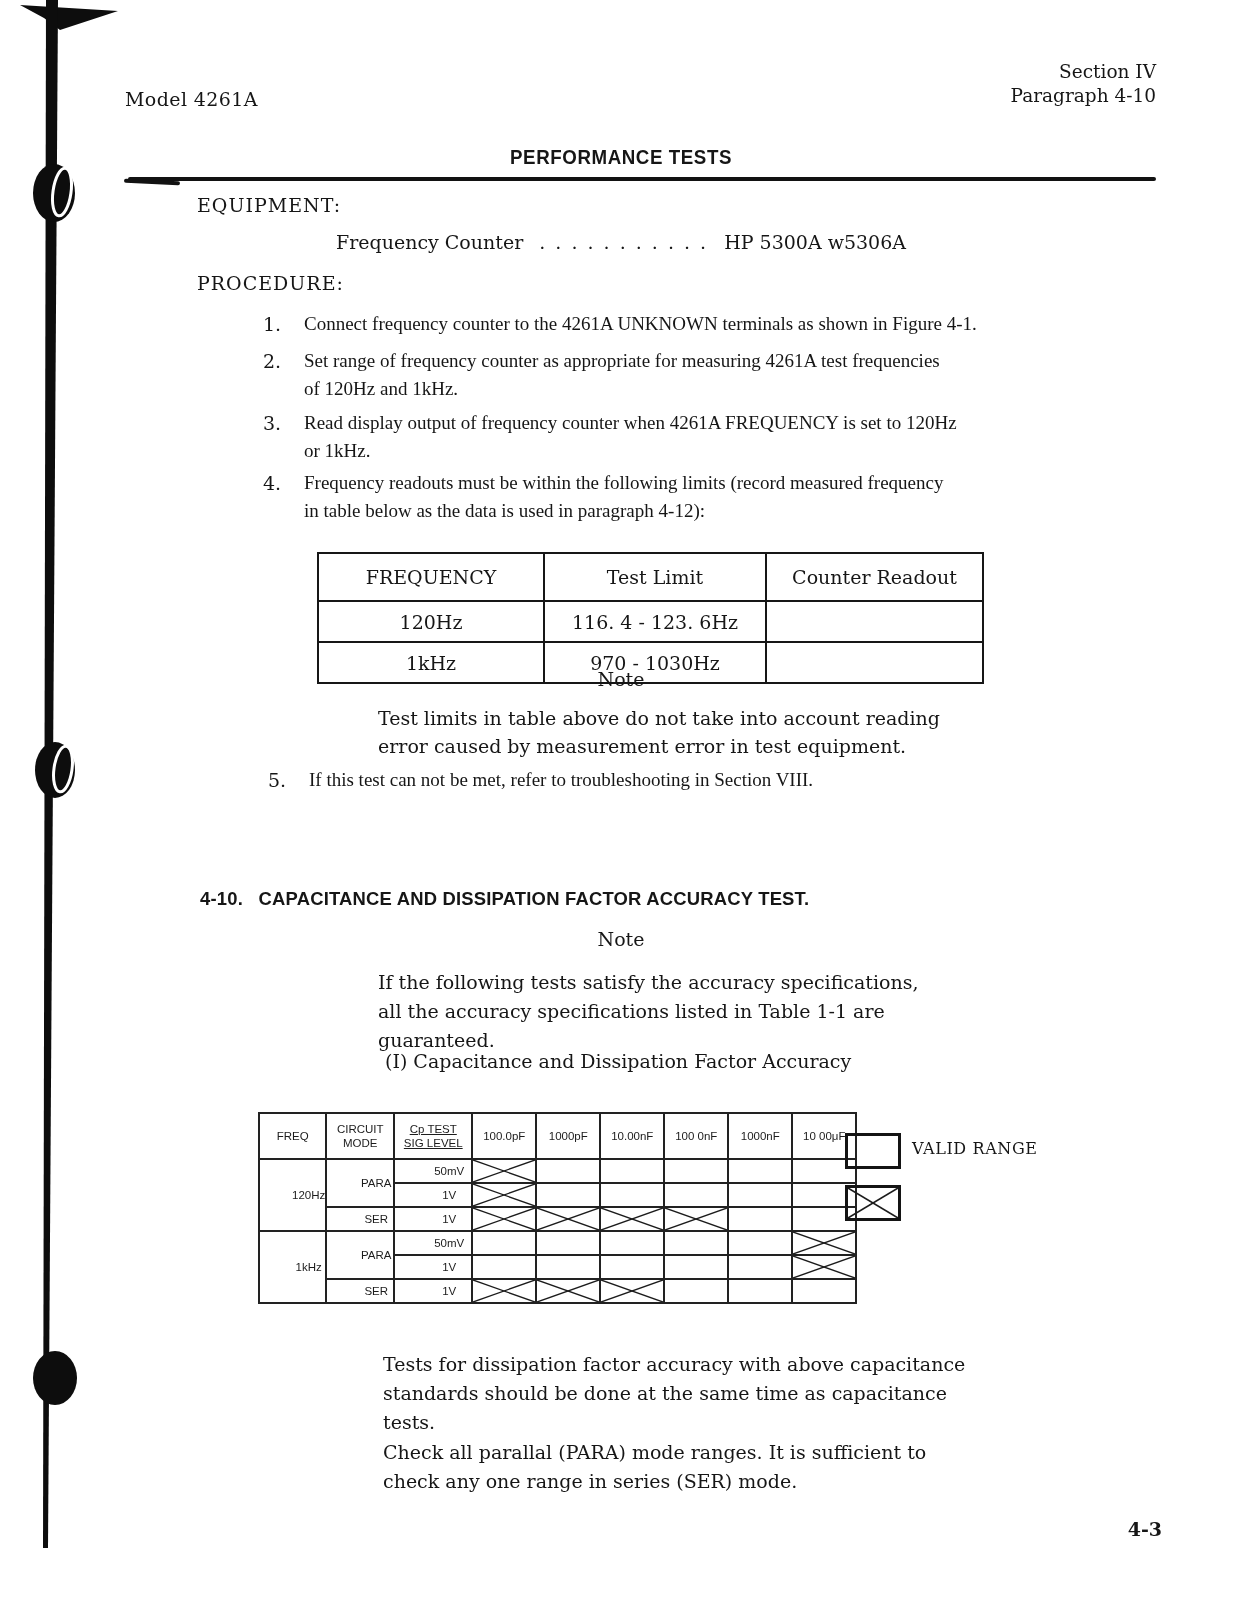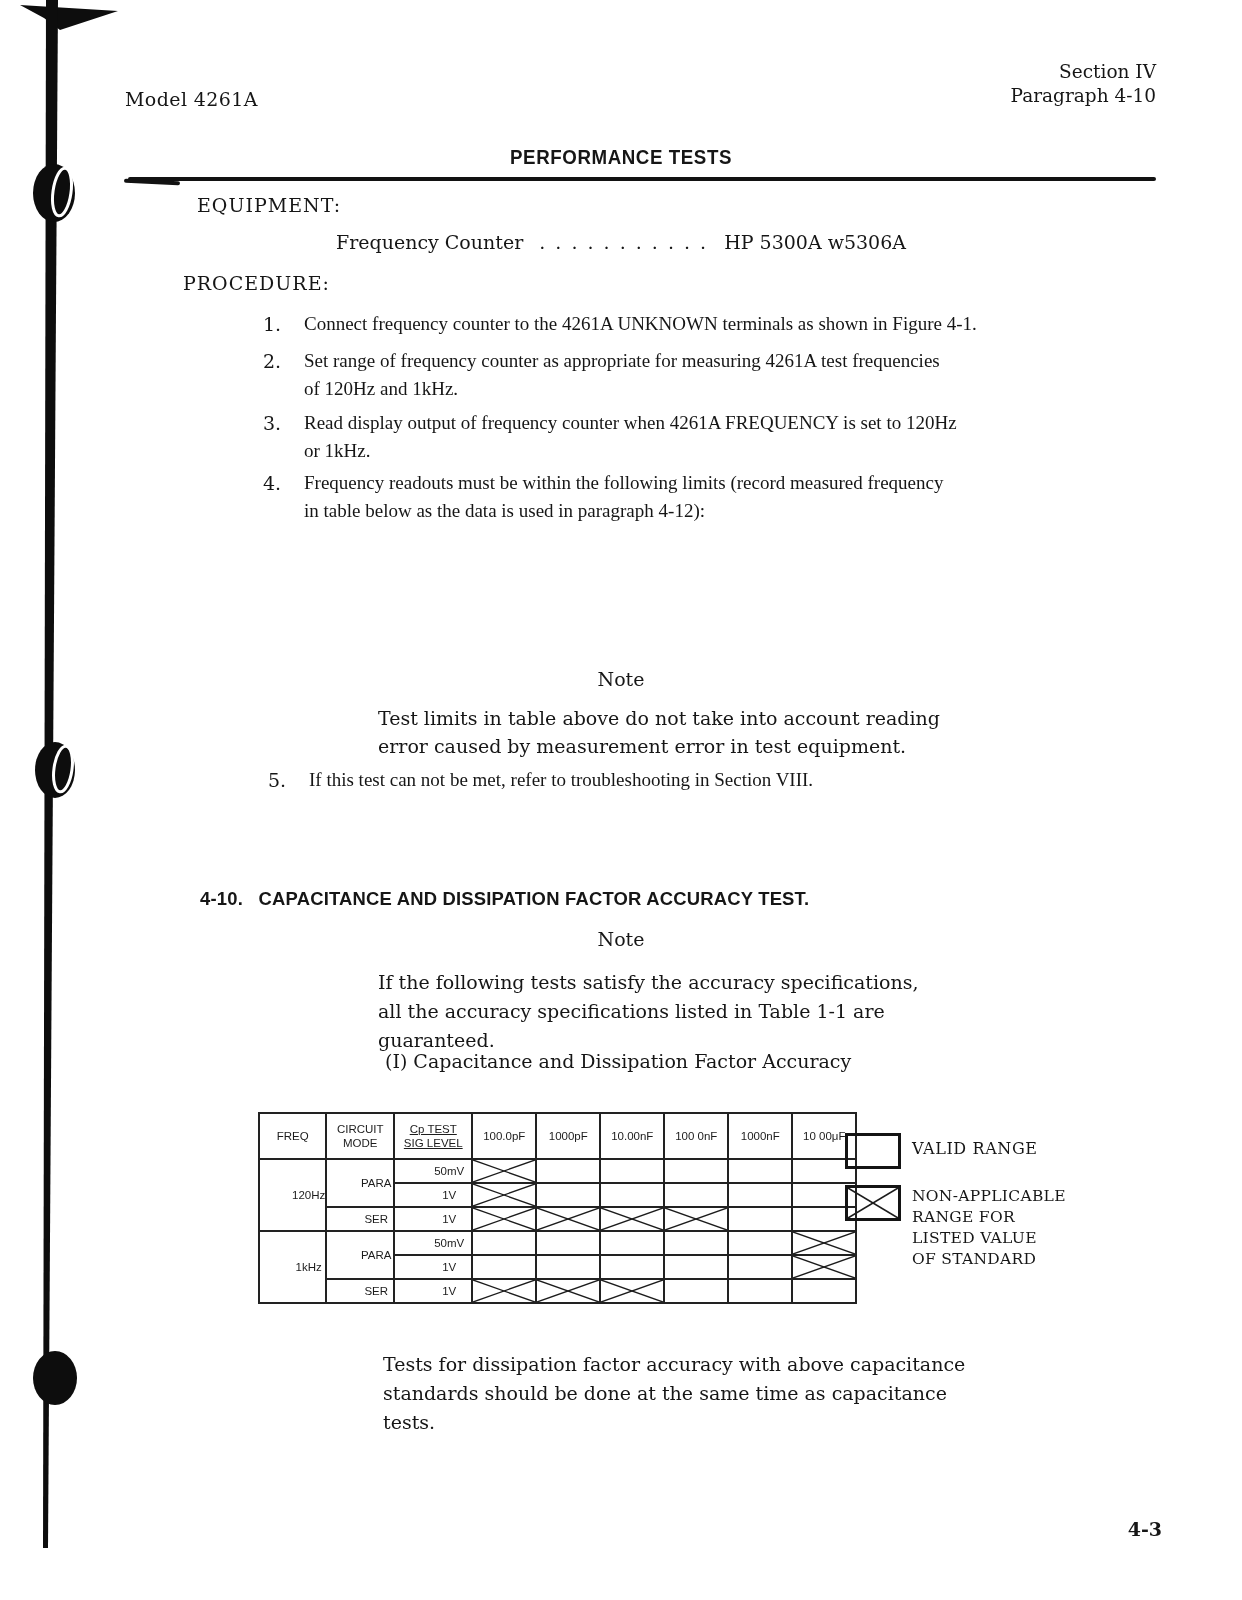--- a/index.html
+++ b/index.html
@@ -17,21 +17,21 @@
     font-family:"Liberation Sans",sans-serif;font-weight:bold;font-size:19.5px;letter-spacing:.6px;
     transform:scaleX(.96);}
   #title-rule{left:128px;top:177px;width:1028px;height:4px;background:#121212;border-radius:2px;}
   #title-rule::before{content:'';position:absolute;left:-4px;top:3px;width:56px;height:4px;background:#121212;
     transform:rotate(2.5deg);border-radius:2px;}
   
   .caps-heading{font-size:19px;letter-spacing:1px;text-align:right;}
   #equipment-heading{left:197px;top:194px;}
   #equipment-line{left:336px;top:231px;font-size:19px;}
   #equipment-line .leader{margin:0 10px;letter-spacing:2px;}
-  #procedure-heading{left:183px;top:272px;}
+  #procedure-heading{left:197px;top:272px;}
   
   .step{position:absolute;display:flex;font-size:19px;line-height:28px;}
   .step .num{width:26px;flex:0 0 26px;}
   .step .step-text{margin-left:15px;width:880px;font-family:Liberation Serif, serif;}
   #step-1{left:263px;top:310px;}
   #step-2{left:263px;top:347px;}
   #step-3{left:263px;top:409px;}
   #step-4{left:263px;top:469px;}
   #step-5{left:268px;top:766px;}
   
@@ -120,20 +120,41 @@
     <span class="num">3.</span>
     <span class="step-text pre">Read display output of frequency counter when 4261A FREQUENCY is set to 120Hz
 or 1kHz.</span>
   </div>
   <div id="step-4" class="step">
     <span class="num">4.</span>
     <span class="step-text pre">Frequency readouts must be within the following limits (record measured frequency
 in table below as the data is used in paragraph 4-12):</span>
   </div>
 
+  <table id="freq-table" class="abs">
+    <thead>
+      <tr>
+        <th class="fcol1">FREQUENCY</th>
+        <th class="fcol2">Test Limit</th>
+        <th class="fcol3">Counter Readout</th>
+      </tr>
+    </thead>
+    <tbody>
+      <tr>
+        <td>120Hz</td>
+        <td>116. 4 - 123. 6Hz</td>
+        <td></td>
+      </tr>
+      <tr>
+        <td>1kHz</td>
+        <td>970 -   1030Hz</td>
+        <td></td>
+      </tr>
+    </tbody>
+  </table>
 
   <div id="note1-label" class="abs note-label">Note</div>
   <div id="note1-text" class="abs pre">Test limits in table above do not take into account reading
 error caused by measurement error in test equipment.</div>
 
   <div id="step-5" class="step">
     <span class="num">5.</span>
     <span class="step-text pre">If this test can not be met,  refer to troubleshooting in Section VIII.</span>
   </div>
 
@@ -283,23 +304,21 @@
   </table>
 
   <div id="legend-valid-box" class="abs"></div>
   <div id="legend-valid-label" class="abs">VALID RANGE</div>
   <div id="legend-na-box">
     <svg viewBox="0 0 10 10" preserveAspectRatio="none">
       <line x1="0" y1="0" x2="10" y2="10" stroke="#1c1c1c" stroke-width="1.6" vector-effect="non-scaling-stroke"></line>
       <line x1="0" y1="10" x2="10" y2="0" stroke="#1c1c1c" stroke-width="1.6" vector-effect="non-scaling-stroke"></line>
     </svg>
   </div>
-  <div id="legend-na-label" class="abs pre">NON-APPLICABLE
-RANGE FOR
-LISTED VALUE
-OF STANDARD</div>
 
   <div id="footer-para-1" class="abs pre">Tests for dissipation factor accuracy with above capacitance
 standards should be done at the same time as capacitance
 tests.</div>
+  <div id="footer-para-2" class="abs pre">Check all parallal (PARA) mode ranges.   It is sufficient to
+check any one range in series (SER) mode.</div>
   <div id="page-number" class="abs">4-3</div>
 
 </div>
 
 </body></html>

